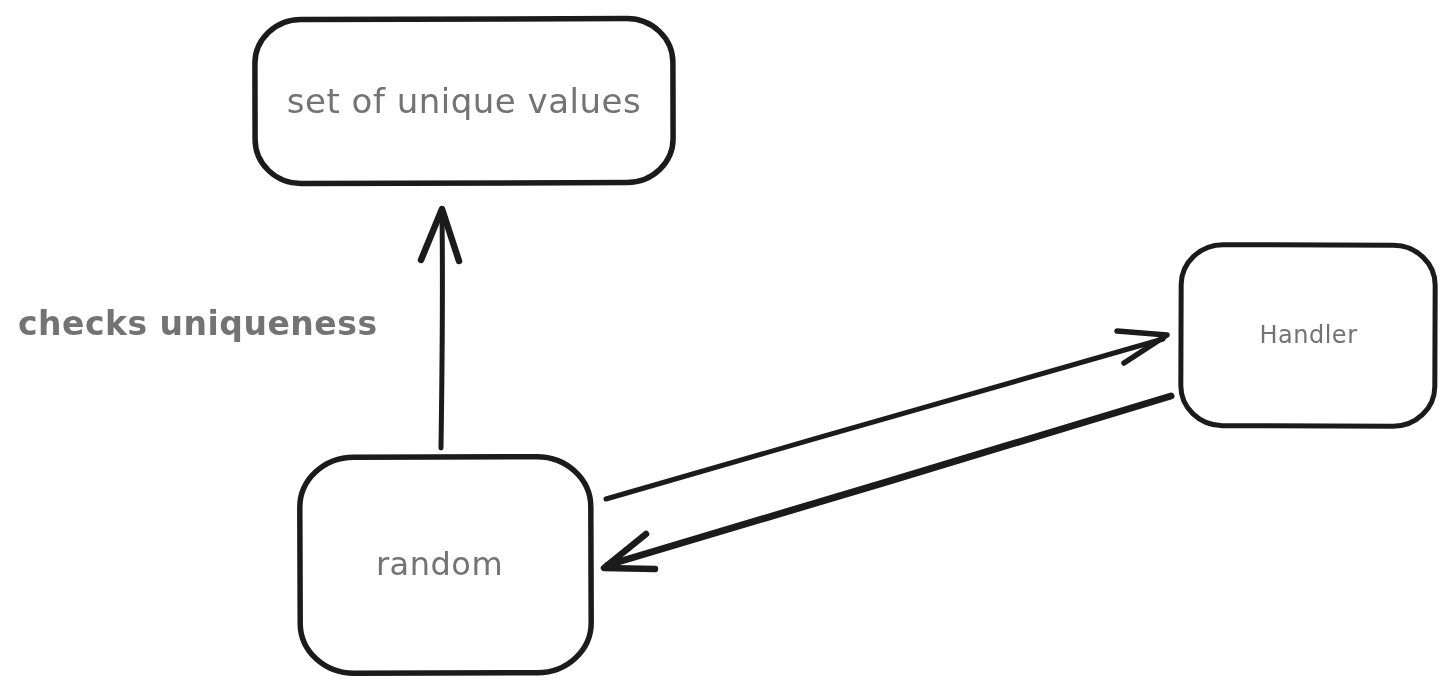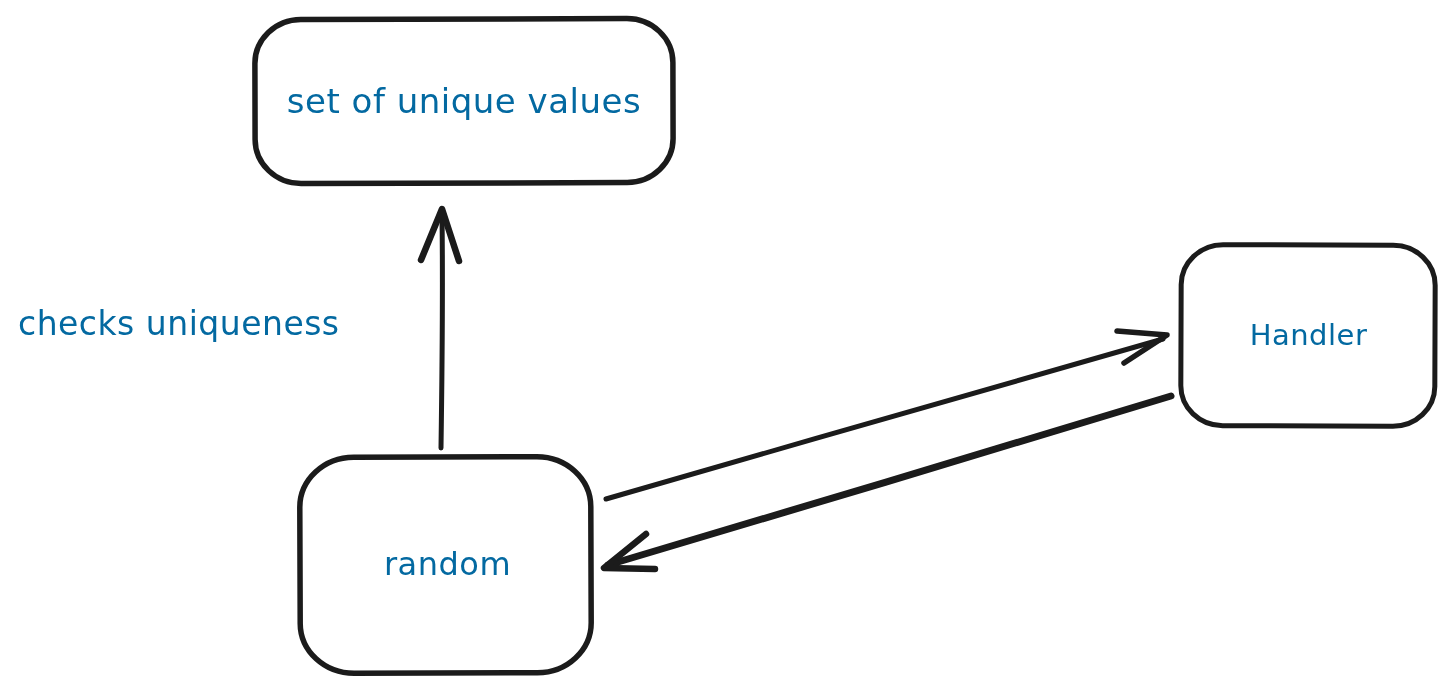--- a/index.html
+++ b/index.html
@@ -7,21 +7,21 @@
     padding: 0;
     background: #ffffff;
   }
   .canvas {
     position: relative;
     width: 1456px;
     height: 697px;
     background: #ffffff;
     overflow: hidden;
     font-family: "DejaVu Sans", "Liberation Sans", sans-serif;
-    color: #0369a1;
+    color: #737373;
   }
   .canvas svg {
     position: absolute;
     left: 0;
     top: 0;
   }
   .node-label {
     position: absolute;
     display: flex;
     flex-direction: column;
@@ -31,35 +31,35 @@
     letter-spacing: 0.5px;
     font-weight: 500;
     pointer-events: none;
   }
   .label-set {
     left: 253px; top: 17px; width: 422px; height: 167px;
     font-size: 34px;
   }
   .label-handler {
     left: 1180px; top: 243px; width: 257px; height: 184px;
-    font-size: 29px;
+    font-size: 24px;
   }
   .label-generator {
-    left: 292px; top: 455px; width: 295px; height: 220px;
+    left: 284px; top: 455px; width: 295px; height: 220px;
     font-size: 32px;
     line-height: 1.55;
     padding-left: 8px;
   }
   .edge-label {
     position: absolute;
     left: 18px; top: 296px;
     width: 360px; height: 54px;
     font-size: 33px;
     letter-spacing: 0.5px;
-    font-weight: 400;
+    font-weight: 700;
     display: flex;
     align-items: center;
     pointer-events: none;
   }
 </style>
 </head>
 <body>
 
 <div class="canvas">
 

